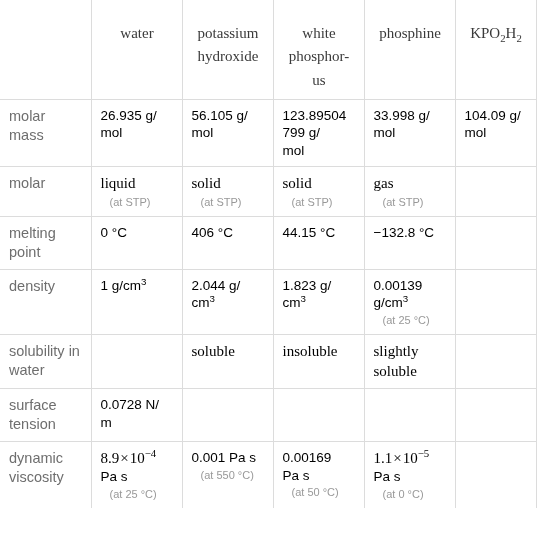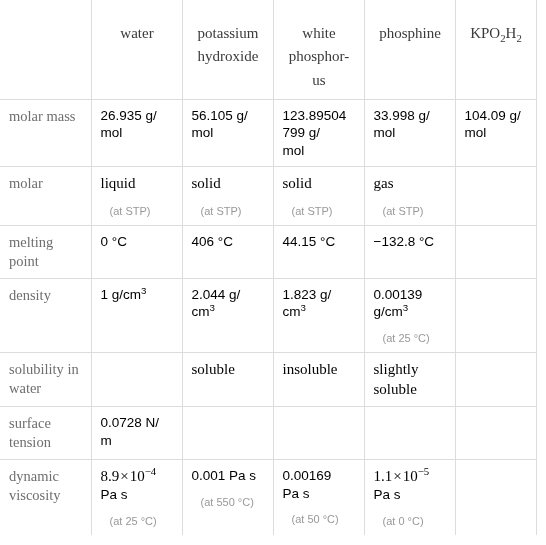--- a/index.html
+++ b/index.html
@@ -31,21 +31,21 @@
     border-bottom: 1px solid #dcdcdc;
     padding: 7px 8px 7px 9px;
     vertical-align: top;
     text-align: left;
     line-height: 1.30;
   }
   table.props tr:last-child td { border-bottom: none; }
 
   
   td.rowlabel {
-    font-family: Liberation Serif, serif;
+    font-family: Liberation Sans, sans-serif;
     font-size: 14.5px;
     color: #6e6e6e;
     line-height: 1.32;
   }
 
   
   tr.headrow td {
     font-family: "Liberation Serif", serif;
     font-size: 15px;
     color: #3a3a3a;
@@ -70,21 +70,21 @@
     font-size: 15px;
   }
 
   .val { display: block; }
   .cond {
     display: block;
     font-family: "Liberation Sans", sans-serif;
     font-size: 11px;
     color: #999999;
     padding-left: 9px;
-    margin-top: 10px;
+    margin-top: 1px;
     white-space: nowrap;
   }
   td.data.serif .cond { font-size: 11px; }
 
   .sup { font-size: 0.72em; vertical-align: super; line-height: 0; }
   .sub { font-size: 0.72em; vertical-align: sub; line-height: 0; }
 
   .sci {
     font-family: "Liberation Serif", serif;
     font-size: 15px;

